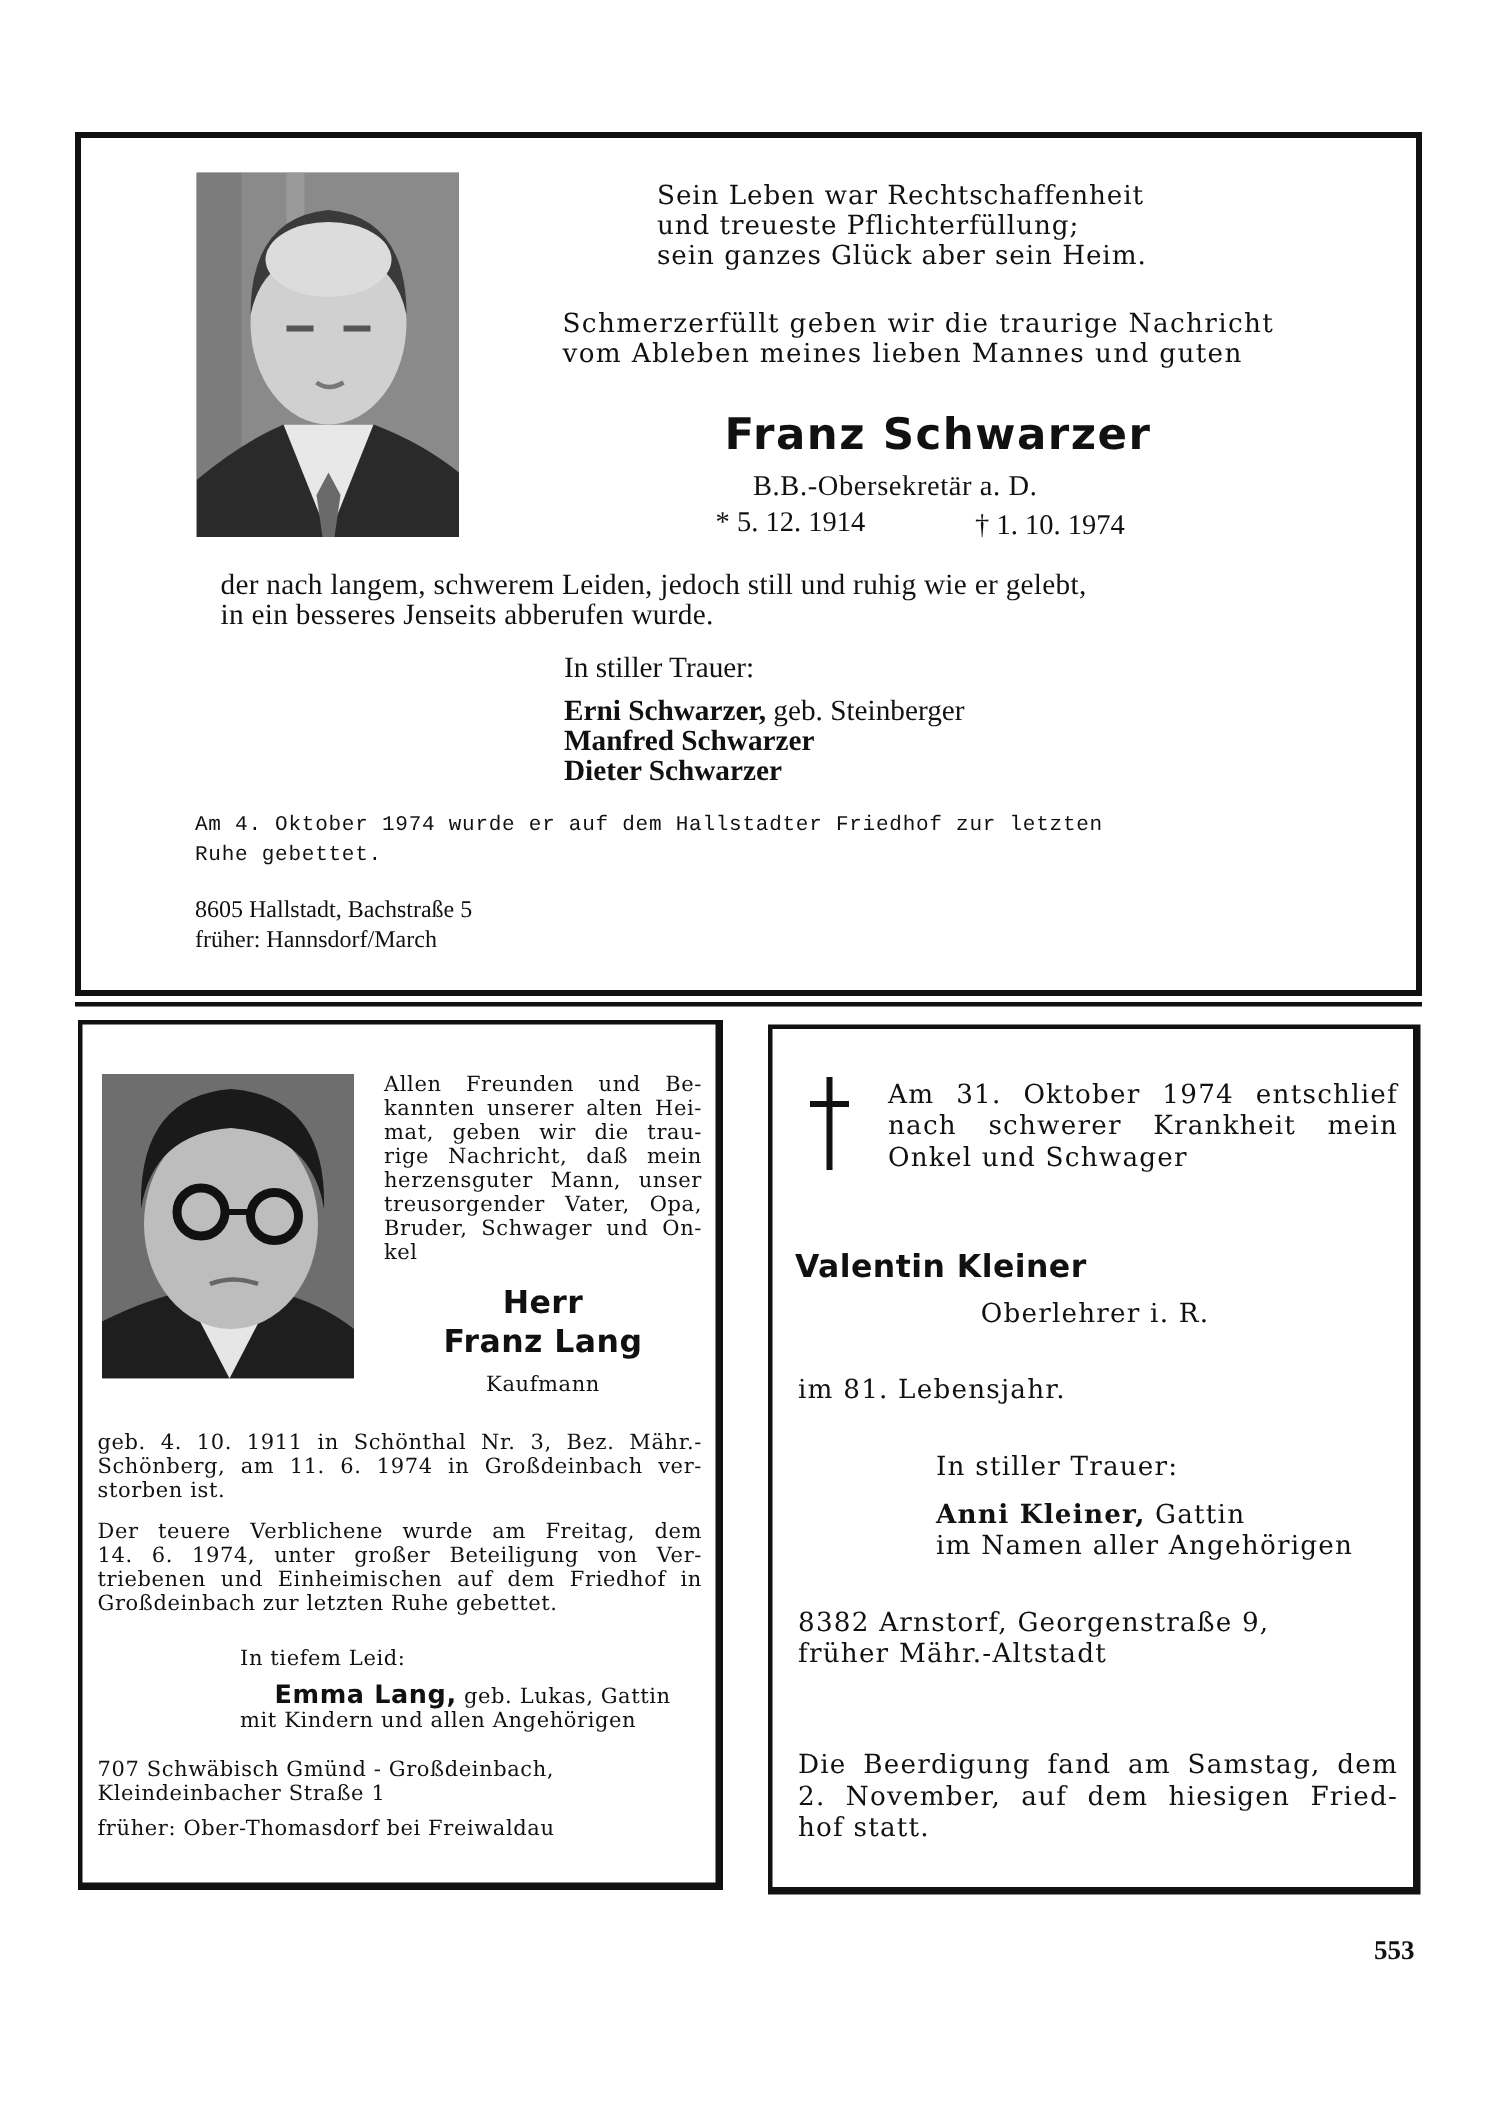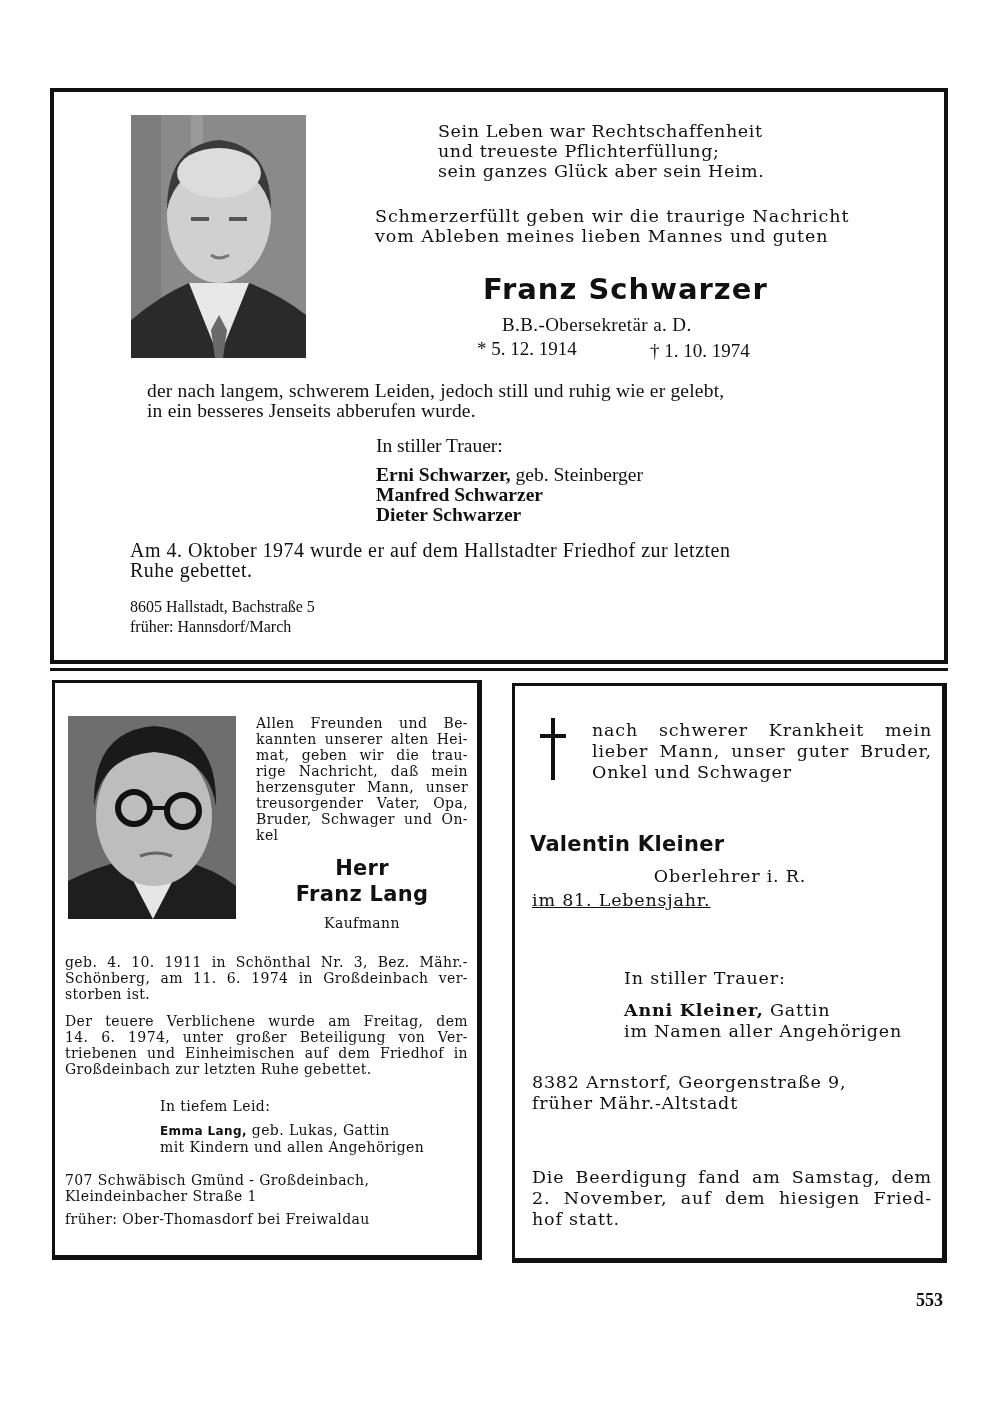--- a/index.html
+++ b/index.html
@@ -85,21 +85,21 @@
   <div>in ein besseres Jenseits abberufen wurde.</div>
 </div>
 
 <div class="abs cd" style="left:376px; top:436px; font-size:19.5px;">In stiller Trauer:</div>
 <div class="abs cd" style="left:376px; top:465px; font-size:19.5px;">
   <div><span class="bold">Erni Schwarzer,</span><span> geb. Steinberger</span></div>
   <div><span class="bold">Manfred Schwarzer</span></div>
   <div><span class="bold">Dieter Schwarzer</span></div>
 </div>
 
-<div class="abs cd" style="left:130px; top:540px; width:750px; font-size:20px; letter-spacing:0.5px;">
+<div class="abs cd" style="left:130px; top:540px; width:750px; font-size:14px; letter-spacing:0.5px;font-family:Liberation Mono, monospace;">
   <div>Am 4. Oktober 1974 wurde er auf dem Hallstadter Friedhof zur letzten</div>
   <div>Ruhe gebettet.</div>
 </div>
 
 <div class="abs cd" style="left:130px; top:597px; font-size:16px;">
   <div>8605 Hallstadt, Bachstraße 5</div>
   <div>früher: Hannsdorf/March</div>
 </div>
 
 <div class="photo" id="photo-lang">
@@ -139,44 +139,44 @@
 
 <div class="abs serif small just" style="left:65px; top:1013px; width:403px;">
   <div>Der teuere Verblichene wurde am Freitag, dem</div>
   <div>14. 6. 1974, unter großer Beteiligung von Ver-</div>
   <div>triebenen und Einheimischen auf dem Friedhof in</div>
   <div style="text-align-last:left;">Großdeinbach zur letzten Ruhe gebettet.</div>
 </div>
 
 <div class="abs serif small" style="left:160px; top:1098px;">In tiefem Leid:</div>
 <div class="abs serif small" style="left:160px; top:1122px;">
-  <div><span class="sans bold" style="font-size:12px;">Emma Lang,</span><span> geb. Lukas, Gattin</span></div>
+  <div><span class="sans bold" style="font-size:17px;margin-left:23px;">Emma Lang,</span><span> geb. Lukas, Gattin</span></div>
   <div>mit Kindern und allen Angehörigen</div>
 </div>
 
 <div class="abs serif small" style="left:65px; top:1172px;">
   <div>707 Schwäbisch Gmünd - Großdeinbach,</div>
   <div>Kleindeinbacher Straße 1</div>
 </div>
 <div class="abs serif small" style="left:65px; top:1211px;">früher: Ober-Thomasdorf bei Freiwaldau</div>
 
 <div class="cross" style="left:540px; top:718px; width:26px; height:62px;">
   <div class="v"></div>
   <div class="h"></div>
 </div>
 
 <div class="abs serif rt just" style="left:592px; top:720px; width:340px;">
+  <div>Am 31. Oktober 1974 entschlief</div>
   <div>nach schwerer Krankheit mein</div>
-  <div>lieber Mann, unser guter Bruder,</div>
   <div style="text-align-last:left;">Onkel und Schwager</div>
 </div>
 
 <div class="abs name-mid" style="left:530px; top:832px; width:400px; text-align:left;">Valentin Kleiner</div>
 <div class="abs serif rt" style="left:530px; top:866px; width:400px; text-align:center;">Oberlehrer i. R.</div>
-<div class="abs serif rt" style="left:532px; top:890px;text-decoration:underline;">im 81. Lebensjahr.</div>
+<div class="abs serif rt" style="left:532px; top:917px;">im 81. Lebensjahr.</div>
 
 <div class="abs serif rt" style="left:624px; top:968px;">In stiller Trauer:</div>
 <div class="abs serif rt" style="left:624px; top:1000px;">
   <div><span class="bold">Anni Kleiner,</span><span> Gattin</span></div>
   <div>im Namen aller Angehörigen</div>
 </div>
 
 <div class="abs serif rt" style="left:532px; top:1072px;">
   <div>8382 Arnstorf, Georgenstraße 9,</div>
   <div>früher Mähr.-Altstadt</div>

